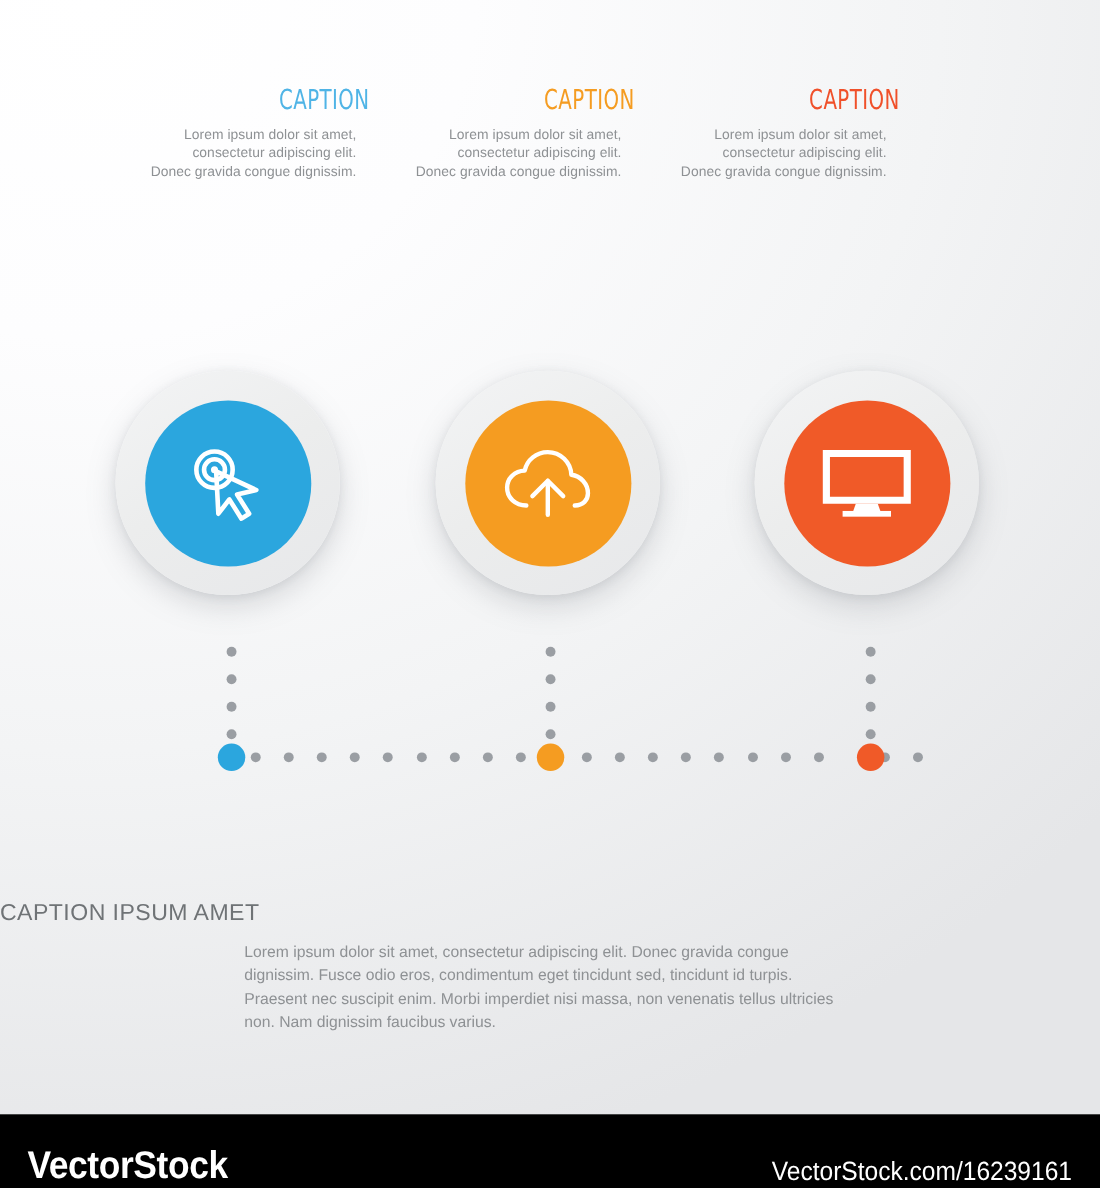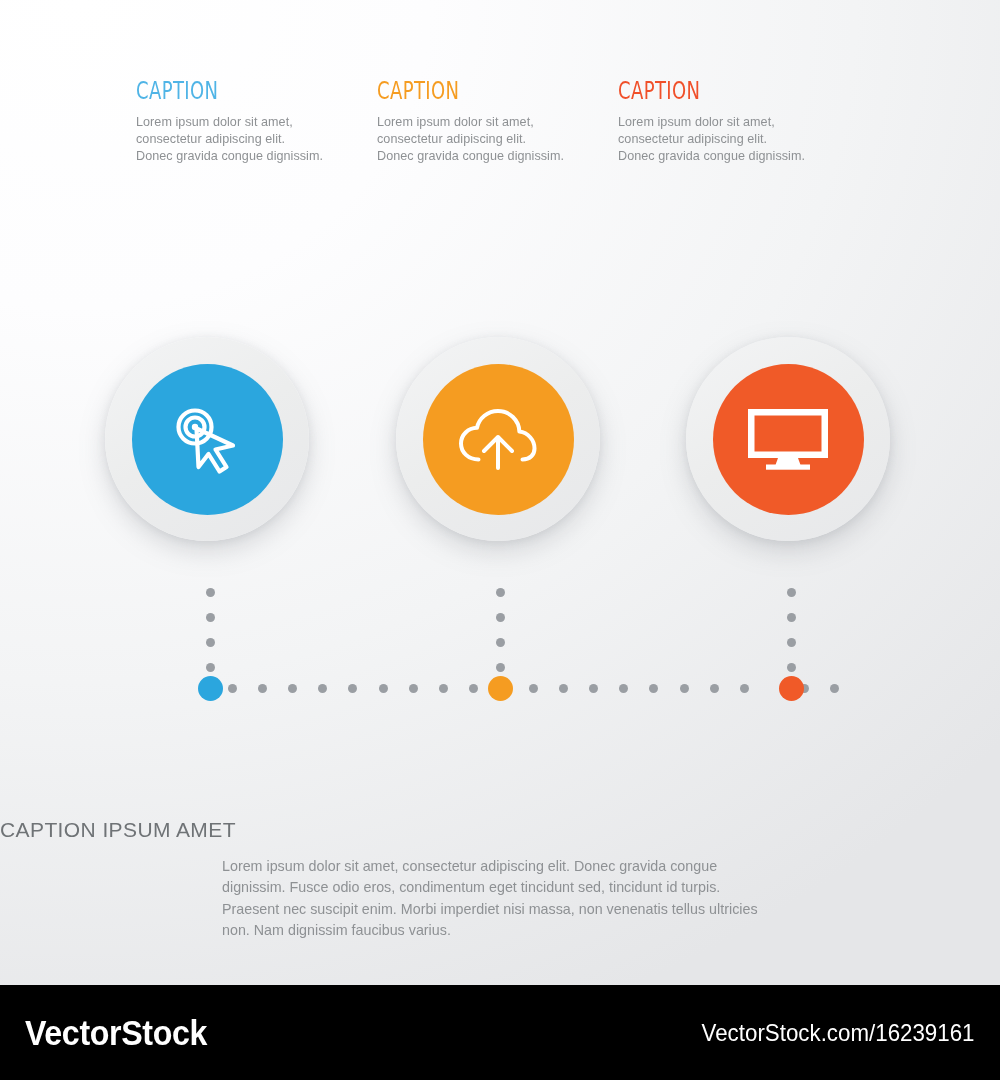--- a/index.html
+++ b/index.html
@@ -17,20 +17,21 @@
     background:
       radial-gradient(ellipse 1250px 1100px at 8% 0%, #ffffff 0%, #fdfdfe 28%, #f3f4f5 62%, #e5e6e8 100%);
   }
 
   
   .caption-row {
     position:absolute;
     top:78px; left:0;
     width:868px;
     display:flex;
+    text-align:right;
   }
   .cap-col { width:288px; }
   .cap-col.c1 { margin-left:136px; }
   .cap-col.c2 { margin-left:-9px; }
   .cap-col.c3 { margin-left:-9px; }
 
   .cap-title {
     font-family:"Liberation Sans Narrow","DejaVu Sans Condensed","Liberation Sans", sans-serif;
     font-size:25px;
     font-weight:400;
@@ -101,23 +102,23 @@
     margin:14px auto 0;
     width:556px;
     font-size:14.3px;
     line-height:1.50;
     color:#8e9194;
   }
 
   
   .wm {
     position:absolute; left:0; bottom:0;
-    width:1000px; height:95px;
+    width:1000px; height:67px;
     background:#000000;
-    display:flex; align-items:center; justify-content:space-between;
+    display:flex; align-items:flex-end; justify-content:space-between;
   }
   .wm-left {
     color:#ffffff;
     font-size:35px;
     font-weight:700;
     letter-spacing:-0.4px;
     margin-left:25px;
     transform:scaleX(0.92);
     transform-origin:left center;
   }

